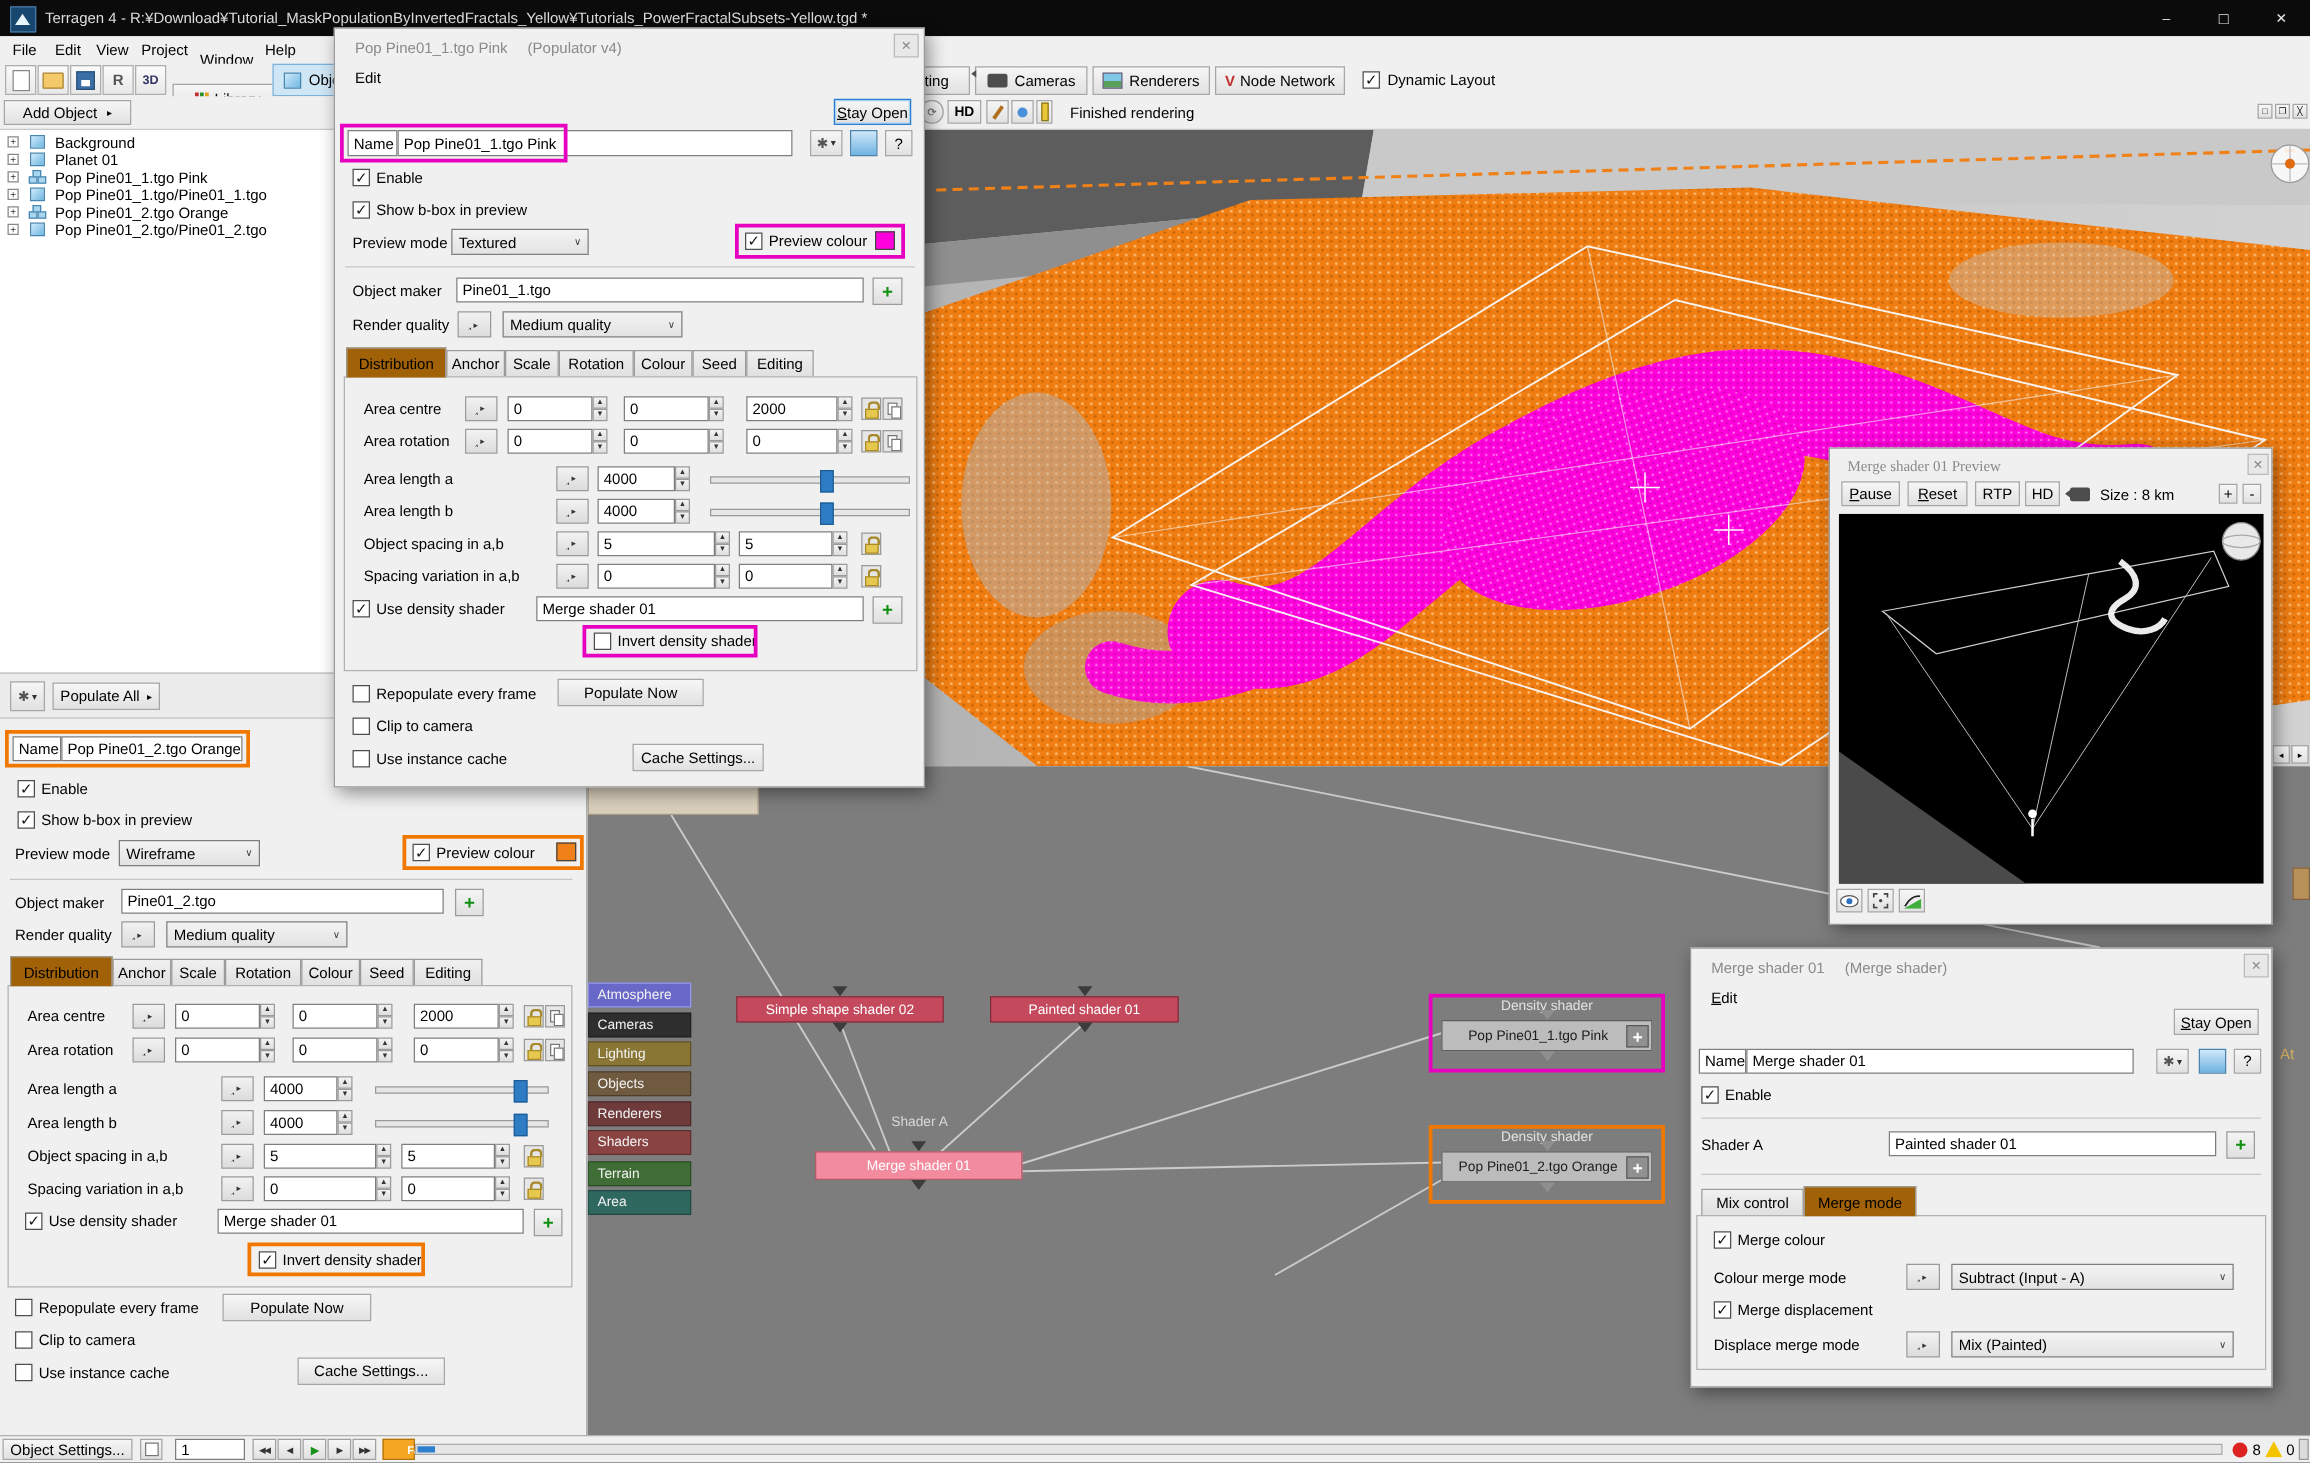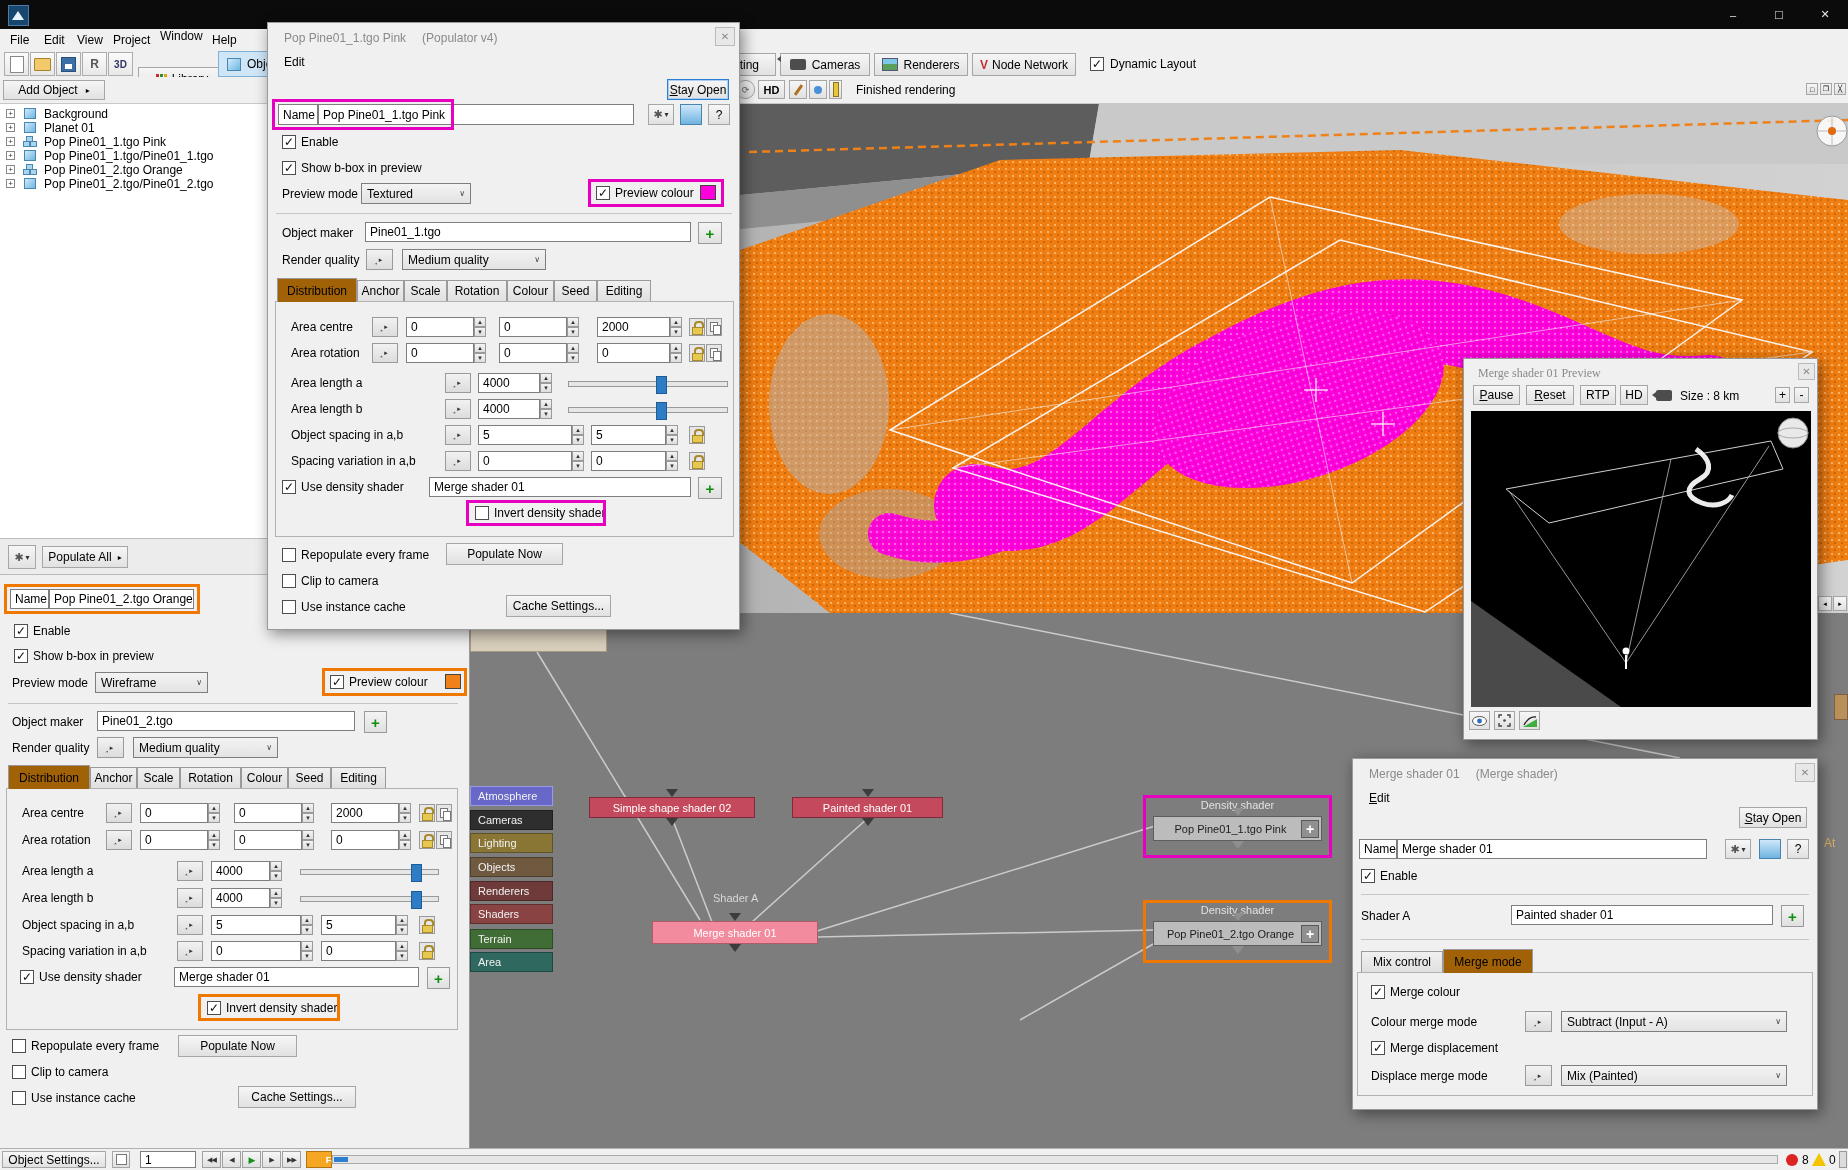--- a/index.html
+++ b/index.html
@@ -88,31 +88,32 @@
 </style>
 </head>
 <body>
 
 <div id="app">
 
   <div style="position:absolute;left:0;top:0;width:1848px;height:29px;background:#0b0b0b;">
     <div style="position:absolute;left:8px;top:5px;width:19px;height:19px;background:#17466e;border:1px solid #4a7ba6;">
       <div style="position:absolute;left:3px;top:5px;border-left:6px solid transparent;border-right:6px solid transparent;border-bottom:9px solid #e8f4fc;"></div>
     </div>
+    <span class="lbl" style="left:36px;top:7px;color:#dcdcdc;">Terragen 4 - R:¥Download¥Tutorial_MaskPopulationByInvertedFractals_Yellow¥Tutorials_PowerFractalSubsets-Yellow.tgd *</span>
     <div class="wb wb-min" style="left:1710px;top:0;"></div>
     <div class="wb wb-max" style="left:1756px;top:0;"></div>
     <div class="wb wb-close" style="left:1802px;top:0;"></div>
   </div>
 
   <div style="position:absolute;left:0;top:29px;width:1848px;height:22px;background:#f0f0f0;">
     <span class="lbl" style="left:10px;top:4px;">File</span>
     <span class="lbl" style="left:44px;top:4px;">Edit</span>
     <span class="lbl" style="left:77px;top:4px;">View</span>
     <span class="lbl" style="left:113px;top:4px;">Project</span>
-    <span class="lbl" style="left:160px;top:0;text-align:right;">Window</span>
+    <span class="lbl" style="left:160px;top:12px;text-align:right;">Window</span>
     <span class="lbl" style="left:212px;top:4px;">Help</span>
   </div>
 
   <div style="position:absolute;left:0;top:51px;width:1848px;height:26px;background:#f0f0f0;">
     <div class="tbtn" style="left:4px;top:1px;">
         <div style="width:12px;height:15px;background:#fff;border:1px solid #888;"></div>
       </div>
     <div class="tbtn" style="left:30px;top:1px;">
         <div style="width:15px;height:11px;background:#f3c969;border:1px solid #a8812c;border-radius:1px;"></div>
       </div>

